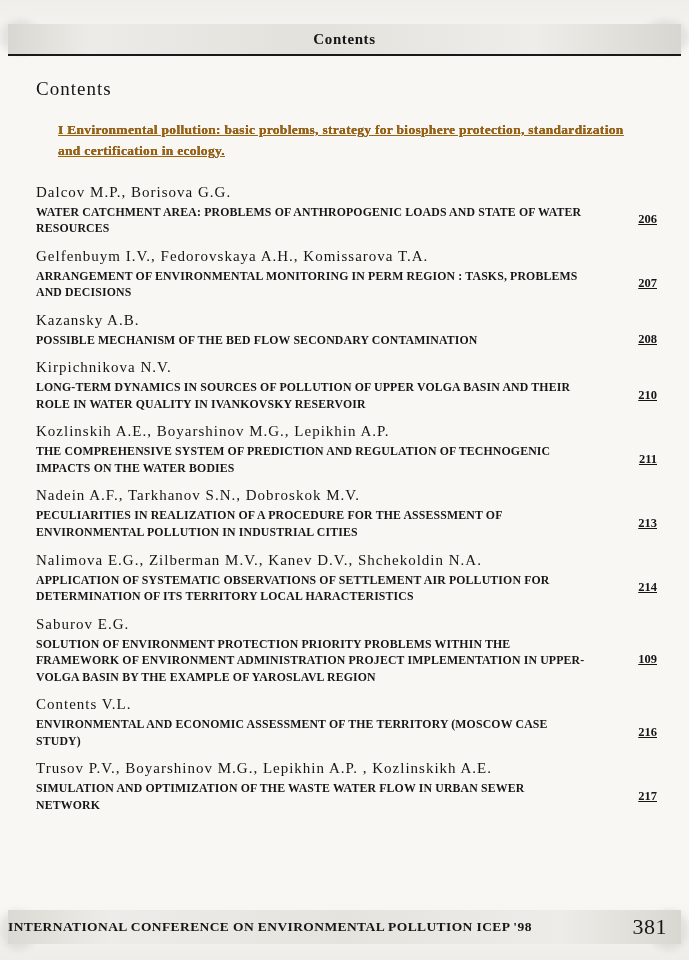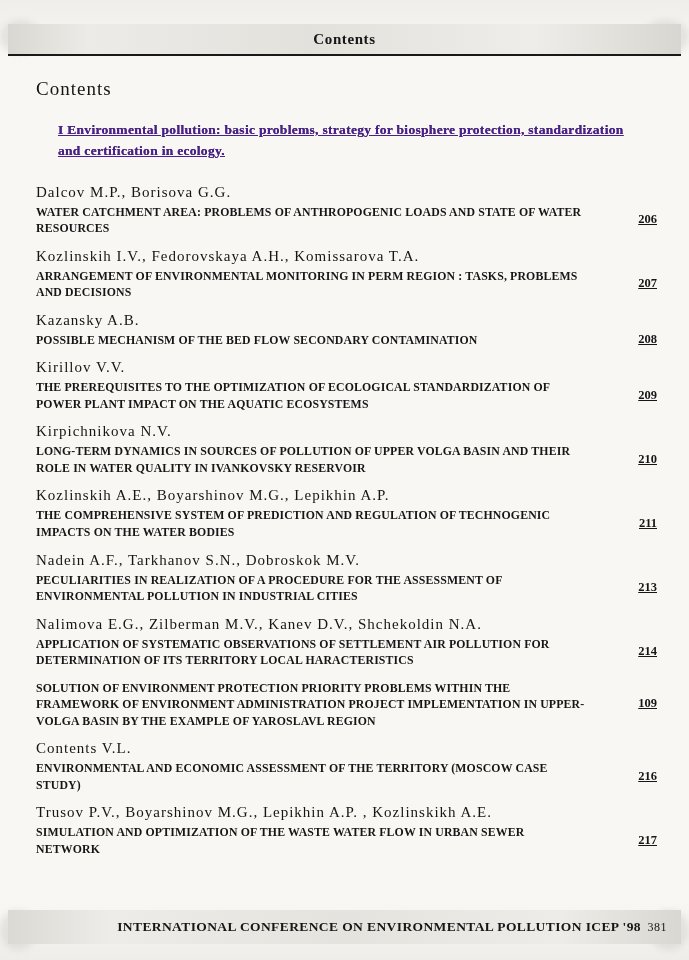--- a/index.html
+++ b/index.html
@@ -40,21 +40,21 @@
     font-weight: normal;
   }
 
   .section-heading {
     margin: 0 14px 22px 22px;
     font-weight: bold;
     font-size: 13.5px;
     line-height: 1.55;
     letter-spacing: 0.3px;
     text-decoration: underline;
-    color: #4c1d95;
+    color: #a16207;
     text-shadow: 0 0 0.6px #333;
   }
 
   .entry { margin-bottom: 11px; }
 
   .authors {
     font-size: 15px;
     letter-spacing: 1px;
     margin-bottom: 3px;
   }
@@ -86,32 +86,32 @@
   .footer {
     position: absolute;
     left: 8px; right: 8px; bottom: 16px;
     height: 34px;
     background: linear-gradient(90deg, #dbd9d3 0%, #edece8 15%, #e5e3de 50%, #edece8 82%, #d9d7d1 100%);
     display: flex;
     align-items: center;
   }
   .footer-conference {
     flex: 1;
-    text-align: right;
+    text-align: left;
     font-weight: bold;
     font-size: 13.5px;
     letter-spacing: 0.4px;
     padding-right: 40px;
   }
   .footer-page {
     position: absolute;
     right: 14px;
     top: 50%;
     transform: translateY(-50%);
-    font-size: 12px;
+    font-size: 22px;
     letter-spacing: 0.5px;
     margin-left: 48px;
   }
 
   
   .smudge {
     position: absolute;
     background: rgba(150,148,142,0.18);
     border-radius: 50%;
     filter: blur(3px);
@@ -142,42 +142,35 @@
   <div>
   <div class="entry">
     <div class="authors">Dalcov M.P., Borisova G.G.</div>
     <div class="title-row">
       <div class="title">WATER CATCHMENT AREA: PROBLEMS OF ANTHROPOGENIC LOADS AND STATE OF WATER RESOURCES</div>
       <div class="pageno">206</div>
     </div>
   </div>
 
   <div class="entry">
-    <div class="authors">Kozlinskih I.V., Fedorovskaya A.H., Komissarova T.A.</div>
+    <div class="authors">Gelfenbuym I.V., Fedorovskaya A.H., Komissarova T.A.</div>
     <div class="title-row">
       <div class="title">ARRANGEMENT OF ENVIRONMENTAL MONITORING IN PERM REGION : TASKS, PROBLEMS AND DECISIONS</div>
       <div class="pageno">207</div>
     </div>
   </div>
 
   <div class="entry">
     <div class="authors">Kazansky A.B.</div>
     <div class="title-row">
       <div class="title">POSSIBLE MECHANISM OF THE BED FLOW SECONDARY CONTAMINATION</div>
       <div class="pageno">208</div>
     </div>
   </div>
 
-  <div class="entry">
-    <div class="authors">Kirillov V.V.</div>
-    <div class="title-row">
-      <div class="title">THE PREREQUISITES TO THE OPTIMIZATION OF ECOLOGICAL STANDARDIZATION OF POWER PLANT IMPACT ON THE AQUATIC ECOSYSTEMS</div>
-      <div class="pageno">209</div>
-    </div>
-  </div>
 
   <div class="entry">
     <div class="authors">Kirpichnikova N.V.</div>
     <div class="title-row">
       <div class="title">LONG-TERM DYNAMICS IN SOURCES OF POLLUTION OF UPPER VOLGA BASIN AND THEIR ROLE IN WATER QUALITY IN IVANKOVSKY RESERVOIR</div>
       <div class="pageno">210</div>
     </div>
   </div>
 
   <div class="entry">
@@ -199,20 +192,21 @@
 
   <div class="entry">
     <div class="authors">Nalimova E.G., Zilberman M.V., Kanev D.V., Shchekoldin N.A.</div>
     <div class="title-row">
       <div class="title">APPLICATION OF SYSTEMATIC OBSERVATIONS OF SETTLEMENT AIR POLLUTION FOR DETERMINATION OF ITS TERRITORY LOCAL HARACTERISTICS</div>
       <div class="pageno">214</div>
     </div>
   </div>
 
   <div class="entry">
+    <div class="authors">Saburov E.G.</div>
     <div class="title-row">
       <div class="title">SOLUTION OF ENVIRONMENT PROTECTION PRIORITY PROBLEMS WITHIN THE FRAMEWORK OF ENVIRONMENT ADMINISTRATION PROJECT IMPLEMENTATION IN UPPER-VOLGA BASIN BY THE EXAMPLE OF YAROSLAVL REGION</div>
       <div class="pageno">109</div>
     </div>
   </div>
 
   <div class="entry">
     <div class="authors">Contents V.L.</div>
     <div class="title-row">
       <div class="title">ENVIRONMENTAL AND ECONOMIC ASSESSMENT OF THE TERRITORY (MOSCOW CASE STUDY)</div>

